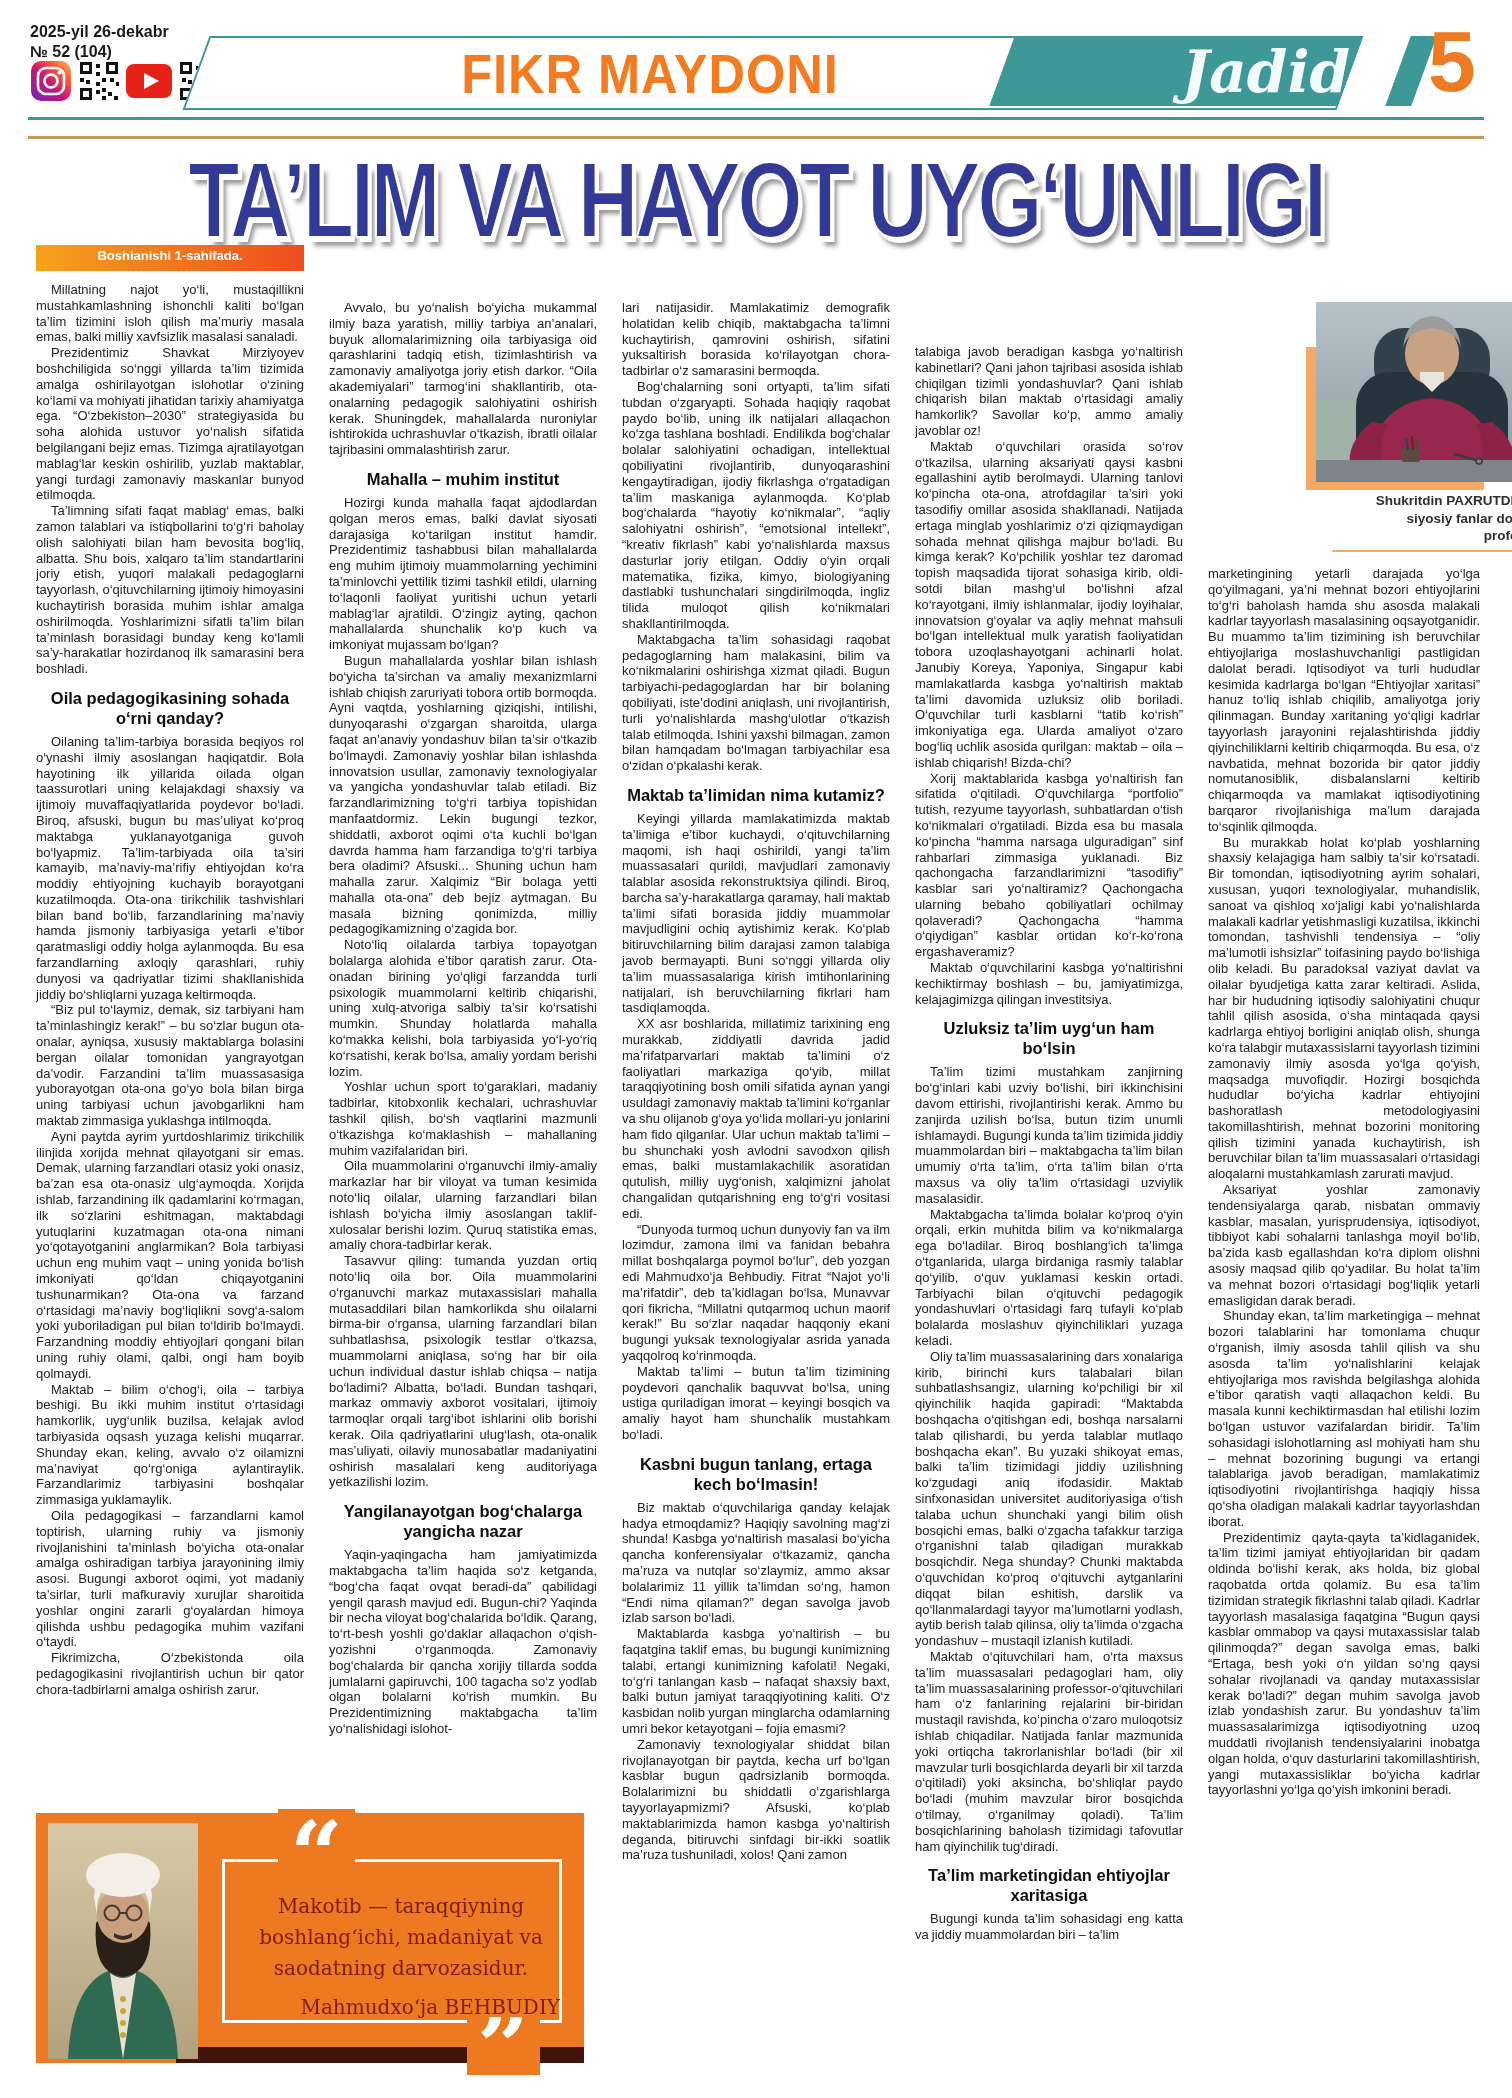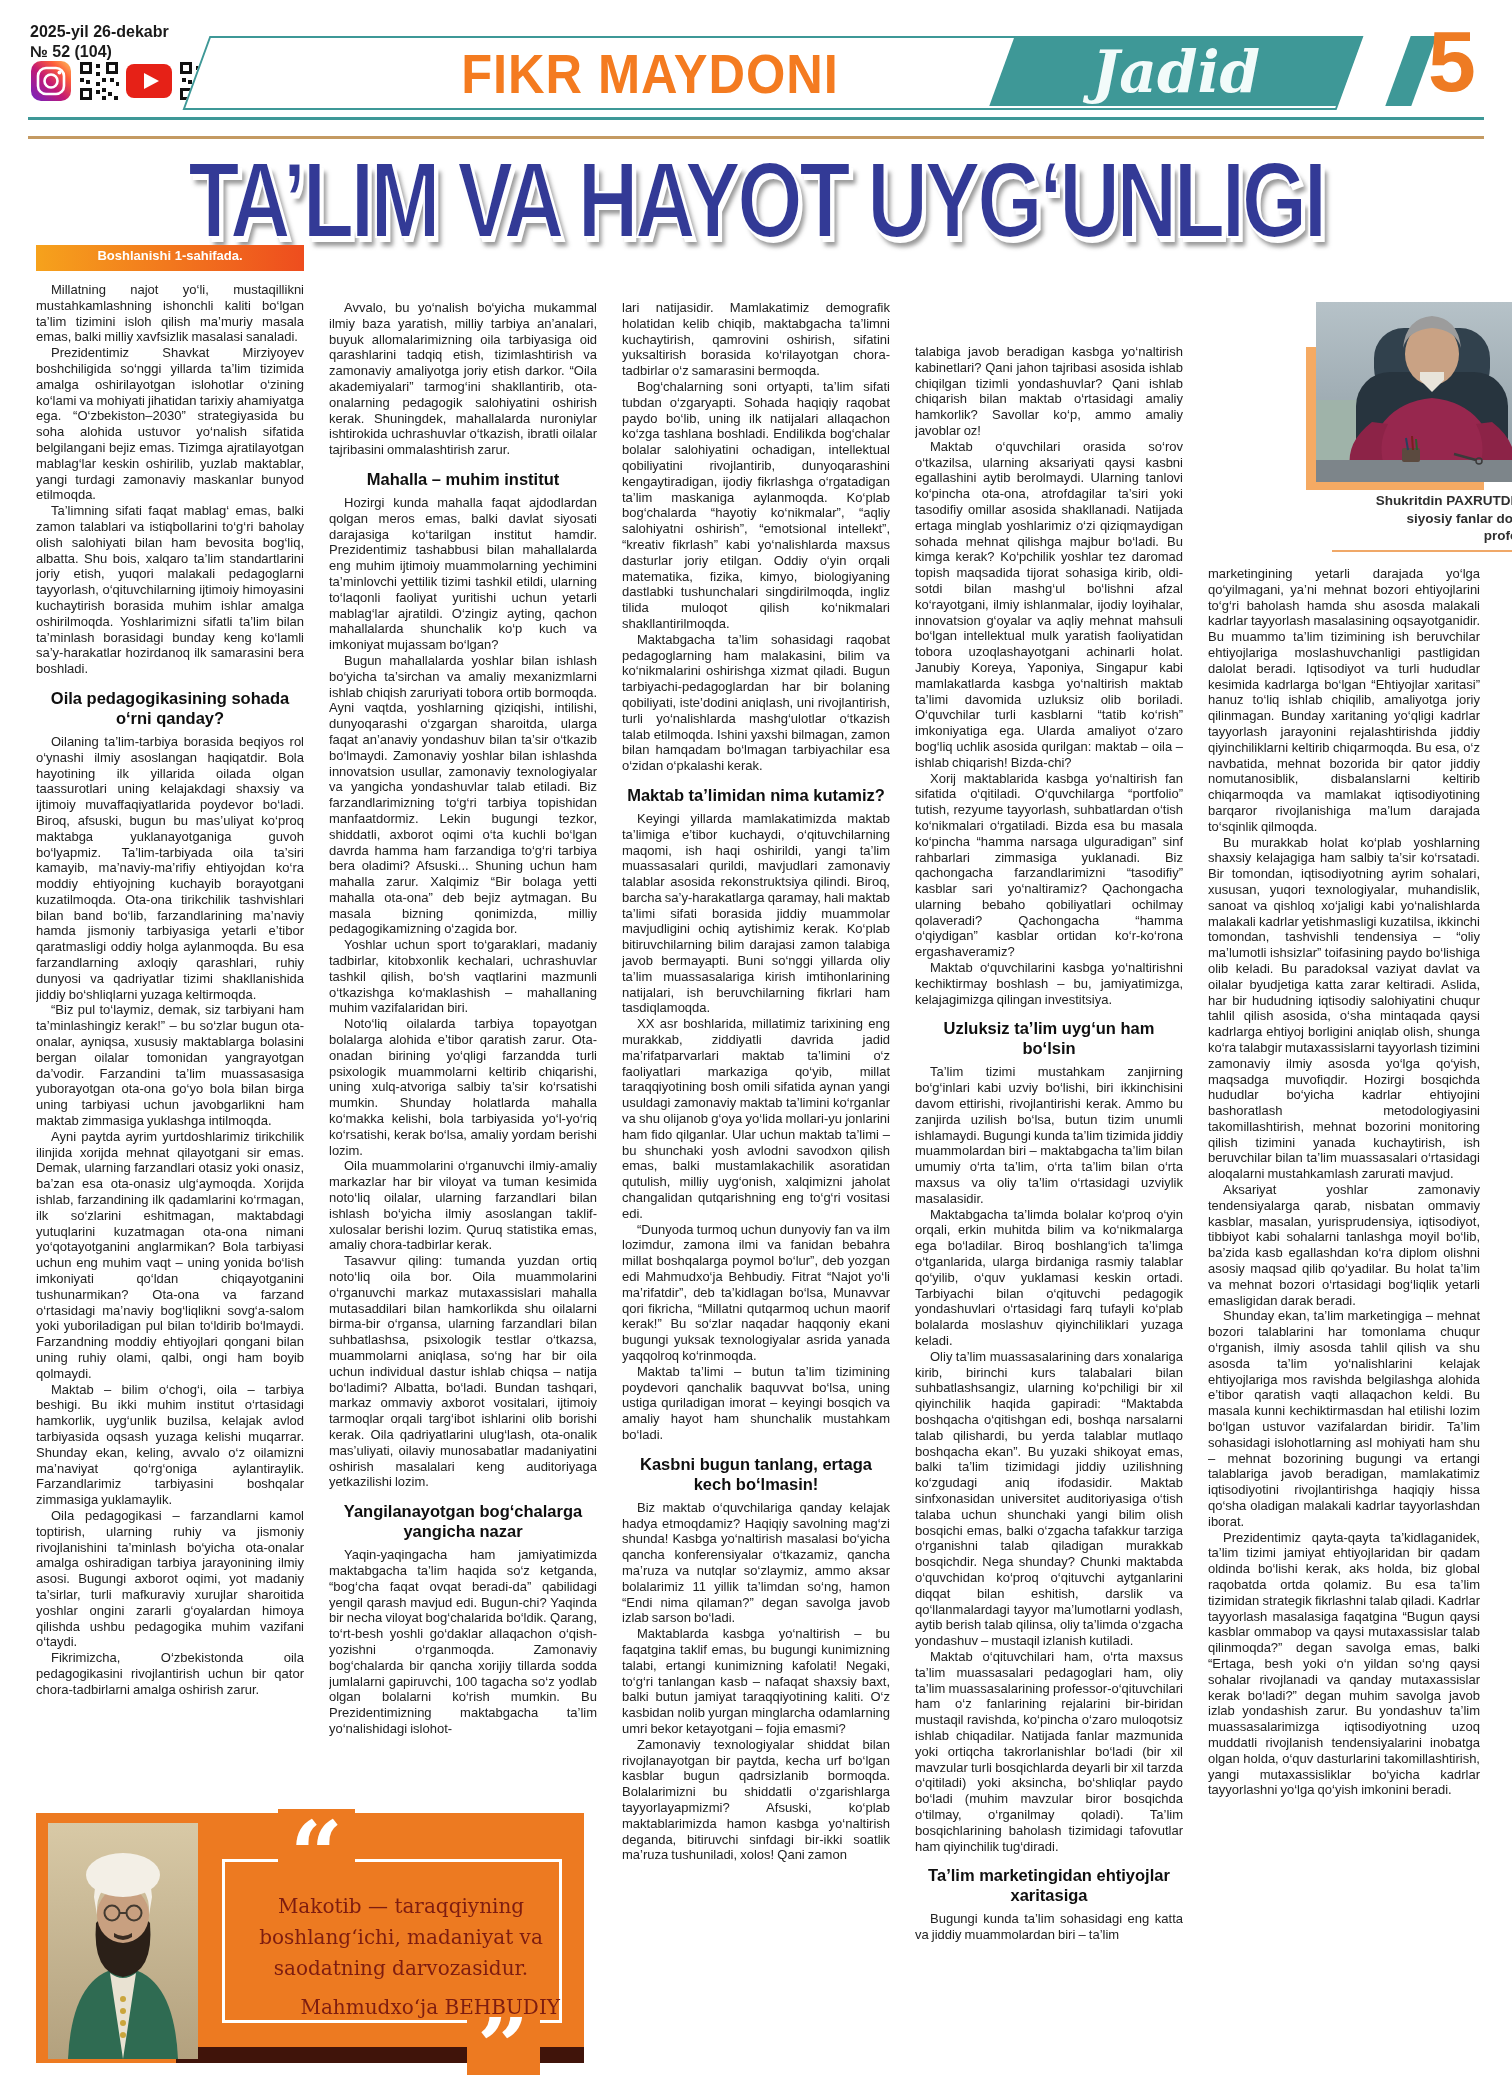--- a/index.html
+++ b/index.html
@@ -9,21 +9,21 @@
   .date-block{position:absolute;left:30px;top:22px;font-weight:bold;font-size:16px;line-height:20px;color:#1a1a1a;}
   .icon-row{position:absolute;left:30px;top:58px;height:46px;display:flex;align-items:center;gap:6px;}
   .banner-outline{position:absolute;left:196px;top:36px;width:1150px;height:70px;background:#fff;
       border:2.5px solid #3e9897;transform:skewX(-20deg);transform-origin:center;}
   .banner-teal{position:absolute;left:1002px;top:36px;width:348px;height:70px;background:#3e9897;
       transform:skewX(-20deg);}
   .banner-slash{position:absolute;left:1398px;top:36px;width:26px;height:70px;background:#3e9897;
       transform:skewX(-20deg);}
   .section-title{position:absolute;left:320px;top:42px;width:660px;text-align:center;
       font-size:55px;font-weight:bold;color:#f47b20;letter-spacing:1px;transform:scaleX(.92);white-space:nowrap;}
-  .brand{position:absolute;left:1002px;top:38px;width:348px;text-align:center;
+  .brand{position:absolute;left:1002px;top:38px;width:348px;text-align:right;
       font-family:"DejaVu Serif", serif;font-style:italic;font-weight:bold;font-size:58px;color:#f2fbfa;}
   .page-num{position:absolute;left:1428px;top:12px;font-size:86px;font-weight:bold;color:#ee7b23;}
   .teal-rule{position:absolute;left:28px;top:117px;width:1456px;height:2.5px;background:#3e9897;}
   .tan-rule{position:absolute;left:28px;top:136px;width:1456px;height:3px;background:#c49a62;}
   
   .headline{position:absolute;top:138px;left:0;width:1512px;text-align:center;
       font-size:100px;font-weight:bold;color:#333a96;letter-spacing:-4px;white-space:nowrap;
       transform:scaleX(.84) scaleY(1.08);transform-origin:center top;
       -webkit-text-stroke:2px #ffffff;
       text-shadow:4px 4px 0 #ffffff,7px 8px 5px rgba(70,70,70,.55);}
@@ -154,22 +154,22 @@
         <p class="para">Fikrimizcha, O‘zbekistonda oila pedagogikasini rivojlantirish uchun bir qator chora-tadbirlarni amalga oshirish zarur.</p>
       </div>
   </div>
 
   <div class="col" style="left:329px;top:300px;height:1506px;">
     <div>
         <p class="para">Avvalo, bu yo‘nalish bo‘yicha mukammal ilmiy baza yaratish, milliy tarbiya an’analari, buyuk allomalarimizning oila tarbiyasiga oid qarashlarini tadqiq etish, tizimlashtirish va zamonaviy amaliyotga joriy etish darkor. “Oila akademiyalari” tarmog‘ini shakllantirib, ota-onalarning pedagogik salohiyatini oshirish kerak. Shuningdek, mahallalarda nuroniylar ishtirokida uchrashuvlar o‘tkazish, ibratli oilalar tajribasini ommalashtirish zarur.</p>
         <h3 class="subhead">Mahalla – muhim institut</h3>
         <p class="para">Hozirgi kunda mahalla faqat ajdodlardan qolgan meros emas, balki davlat siyosati darajasiga ko‘tarilgan institut hamdir. Prezidentimiz tashabbusi bilan mahallalarda eng muhim ijtimoiy muammolarning yechimini ta’minlovchi yettilik tizimi tashkil etildi, ularning to‘laqonli faoliyat yuritishi uchun yetarli mablag‘lar ajratildi. O‘zingiz ayting, qachon mahallalarda shunchalik ko‘p kuch va imkoniyat mujassam bo‘lgan?</p>
         <p class="para">Bugun mahallalarda yoshlar bilan ishlash bo‘yicha ta’sirchan va amaliy mexanizmlarni ishlab chiqish zaruriyati tobora ortib bormoqda. Ayni vaqtda, yoshlarning qiziqishi, intilishi, dunyoqarashi o‘zgargan sharoitda, ularga faqat an’anaviy yondashuv bilan ta’sir o‘tkazib bo‘lmaydi. Zamonaviy yoshlar bilan ishlashda innovatsion usullar, zamonaviy texnologiyalar va yangicha yondashuvlar talab etiladi. Biz farzandlarimizning to‘g‘ri tarbiya topishidan manfaatdormiz. Lekin bugungi tezkor, shiddatli, axborot oqimi o‘ta kuchli bo‘lgan davrda hamma ham farzandiga to‘g‘ri tarbiya bera oladimi? Afsuski... Shuning uchun ham mahalla zarur. Xalqimiz “Bir bolaga yetti mahalla ota-ona” deb bejiz aytmagan. Bu masala bizning qonimizda, milliy pedagogikamizning o‘zagida bor.</p>
+        <p class="para">Noto‘liq oilalarda tarbiya topayotgan bolalarga alohida e’tibor qaratish zarur. Ota-onadan birining yo‘qligi farzandda turli psixologik muammolarni keltirib chiqarishi, uning xulq-atvoriga salbiy ta’sir ko‘rsatishi mumkin. Shunday holatlarda mahalla ko‘makka kelishi, bola tarbiyasida yo‘l-yo‘riq ko‘rsatishi, kerak bo‘lsa, amaliy yordam berishi lozim.</p>
         <p class="para">Yoshlar uchun sport to‘garaklari, madaniy tadbirlar, kitobxonlik kechalari, uchrashuvlar tashkil qilish, bo‘sh vaqtlarini mazmunli o‘tkazishga ko‘maklashish – mahallaning muhim vazifalaridan biri.</p>
-        <p class="para">Noto‘liq oilalarda tarbiya topayotgan bolalarga alohida e’tibor qaratish zarur. Ota-onadan birining yo‘qligi farzandda turli psixologik muammolarni keltirib chiqarishi, uning xulq-atvoriga salbiy ta’sir ko‘rsatishi mumkin. Shunday holatlarda mahalla ko‘makka kelishi, bola tarbiyasida yo‘l-yo‘riq ko‘rsatishi, kerak bo‘lsa, amaliy yordam berishi lozim.</p>
         <p class="para">Oila muammolarini o‘rganuvchi ilmiy-amaliy markazlar har bir viloyat va tuman kesimida noto‘liq oilalar, ularning farzandlari bilan ishlash bo‘yicha ilmiy asoslangan taklif-xulosalar berishi lozim. Quruq statistika emas, amaliy chora-tadbirlar kerak.</p>
         <p class="para">Tasavvur qiling: tumanda yuzdan ortiq noto‘liq oila bor. Oila muammolarini o‘rganuvchi markaz mutaxassislari mahalla mutasaddilari bilan hamkorlikda shu oilalarni birma-bir o‘rgansa, ularning farzandlari bilan suhbatlashsa, psixologik testlar o‘tkazsa, muammolarni aniqlasa, so‘ng har bir oila uchun individual dastur ishlab chiqsa – natija bo‘ladimi? Albatta, bo‘ladi. Bundan tashqari, markaz ommaviy axborot vositalari, ijtimoiy tarmoqlar orqali targ‘ibot ishlarini olib borishi kerak. Oila qadriyatlarini ulug‘lash, ota-onalik mas’uliyati, oilaviy munosabatlar madaniyatini oshirish masalalari keng auditoriyaga yetkazilishi lozim.</p>
         <h3 class="subhead">Yangilanayotgan bog‘chalarga yangicha nazar</h3>
         <p class="para">Yaqin-yaqingacha ham jamiyatimizda maktabgacha ta’lim haqida so‘z ketganda, “bog‘cha faqat ovqat beradi-da” qabilidagi yengil qarash mavjud edi. Bugun-chi? Yaqinda bir necha viloyat bog‘chalarida bo‘ldik. Qarang, to‘rt-besh yoshli go‘daklar allaqachon o‘qish-yozishni o‘rganmoqda. Zamonaviy bog‘chalarda bir qancha xorijiy tillarda sodda jumlalarni gapiruvchi, 100 tagacha so‘z yodlab olgan bolalarni ko‘rish mumkin. Bu Prezidentimizning maktabgacha ta’lim yo‘nalishidagi islohot-</p>
       </div>
   </div>
 
   <div class="col" style="left:622px;top:300px;height:1766px;">
     <div>
         <p class="para cont">lari natijasidir. Mamlakatimiz demografik holatidan kelib chiqib, maktabgacha ta’limni kuchaytirish, qamrovini oshirish, sifatini yuksaltirish borasida ko‘rilayotgan chora-tadbirlar o‘z samarasini bermoqda.</p>

